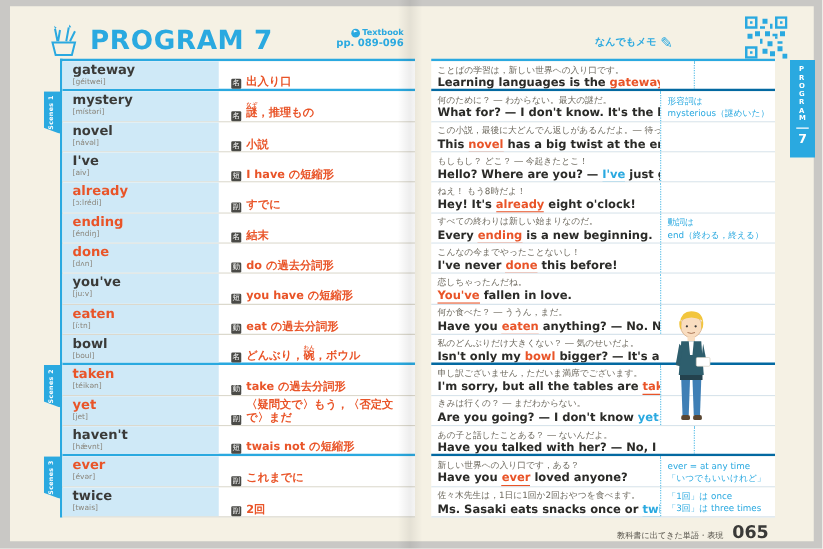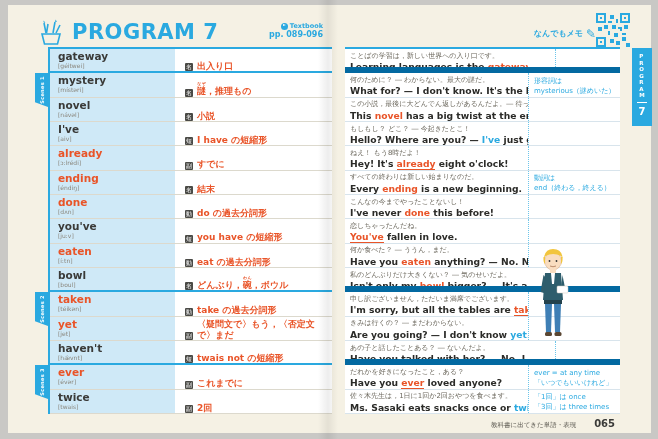--- a/index.html
+++ b/index.html
@@ -34,49 +34,49 @@
   
   .scene-tab{position:absolute;width:13px;height:34px;background:#2aa9e0;
              clip-path:polygon(0 0,100% 0,100% 100%,0 86%);
              display:flex;align-items:center;justify-content:center;}
   .scene-tab span{display:block;transform:rotate(-90deg);color:#fff;font-size:5px;font-weight:bold;white-space:nowrap;letter-spacing:0.3px;}
   .scene-tab.t1{left:27px;top:68px;}
   .scene-tab.t2{left:27px;top:287px;}
   .scene-tab.t3{left:27px;top:360px;}
 
   
-  .memo-label{position:absolute;left:468px;top:22px;width:120px;text-align:right;font-size:8px;font-weight:bold;color:#2aa9e0;}
+  .memo-label{position:absolute;left:468px;top:22px;width:120px;text-align:left;font-size:8px;font-weight:bold;color:#2aa9e0;}
   .memo-pencil{font-size:12px;color:#2aa9e0;vertical-align:-2px;margin-left:3px;}
   .qr{position:absolute;left:588px;top:8px;}
 
   .side-tab{position:absolute;left:624px;top:43px;width:20px;height:78px;background:#2aa9e0;
             display:flex;flex-direction:column;align-items:center;justify-content:flex-start;padding-top:5px;box-sizing:border-box;}
   .side-tab .letter{color:#fff;font-size:5.5px;font-weight:bold;line-height:6.5px;}
   .side-tab .rule{width:10px;height:1px;background:#fff;margin:3px 0;}
   .side-tab .num{color:#fff;font-size:10px;font-weight:bold;}
 
   .stable{position:absolute;left:337px;top:42px;width:275px;border-top:2px solid #2aa9e0;}
   .srow{display:flex;height:24.35px;box-sizing:border-box;background:#fff;border-bottom:1px solid #d8e4ec;}
-  .srow.break-after{border-bottom:6px solid #0369a1;gap:27px;}
+  .srow.break-after{border-bottom:2px solid #0369a1;gap:27px;}
   .sent-cell{width:183px;box-sizing:border-box;padding:2.5px 2px 0 5px;overflow:hidden;}
   .sent-ja{font-size:7px;color:#6b675c;line-height:1.35;white-space:nowrap;}
   .sent-en{font-size:9.2px;font-weight:bold;color:#2b2b28;line-height:1.25;white-space:nowrap;}
   .sent-en .key{color:#e95428;border-bottom:1px solid #e95428;}
   .sent-en .key.blue{color:#2aa9e0;border-bottom-color:#2aa9e0;}
   .note-cell{flex:1;box-sizing:border-box;border-left:1px dotted #6cc5ea;padding:3px 2px 0 5px;
              display:flex;flex-direction:column;justify-content:center;}
   .note-line{font-size:7px;font-weight:normal;color:#2aa9e0;line-height:1.4;white-space:nowrap;}
 
   .character{position:absolute;left:527px;top:243px;}
 
   
   .footer-left{position:absolute;left:30px;top:413px;font-size:6.5px;color:#55524a;margin-top:24px;}
   .footer-left b{font-size:8.5px;color:#3a3a38;margin-right:6px;}
   .footer-right{position:absolute;right:36px;top:413px;font-size:6.5px;color:#55524a;text-align:right;}
-  .footer-right b{font-size:10px;color:#3a3a38;margin-left:18px;}
+  .footer-right b{font-size:14px;color:#3a3a38;margin-left:7px;}
 </style>
 </head>
 <body>
 
 <div class="stage">
   <div class="page">
 
     <div class="hdr-icon">
       <svg width="30" height="30" viewBox="0 0 30 30">
         <g stroke="#2aa9e0" stroke-width="1.6" fill="none">
@@ -405,21 +405,21 @@
         </div>
         <div class="srow break-after">
           <div class="sent-cell">
             <div class="sent-ja">あの子と話したことある？ ― ないんだよ。</div>
             <div class="sent-en"><span>Have you talked with her? — No, I </span></div>
           </div>
           <div class="note-cell"></div>
         </div>
         <div class="srow">
           <div class="sent-cell">
-            <div class="sent-ja">だれかを好きになったこと，ある？</div>
+            <div class="sent-ja">新しい世界への入り口です，ある？</div>
             <div class="sent-en"><span>Have you </span><span class="key">ever</span><span> loved anyone?</span></div>
           </div>
           <div class="note-cell">
             <div class="note-line">ever = at any time</div>
             <div class="note-line">「いつでもいいけれど」</div>
           </div>
         </div>
         <div class="srow">
           <div class="sent-cell">
             <div class="sent-ja">佐々木先生は，1日に1回か2回おやつを食べます。</div>

